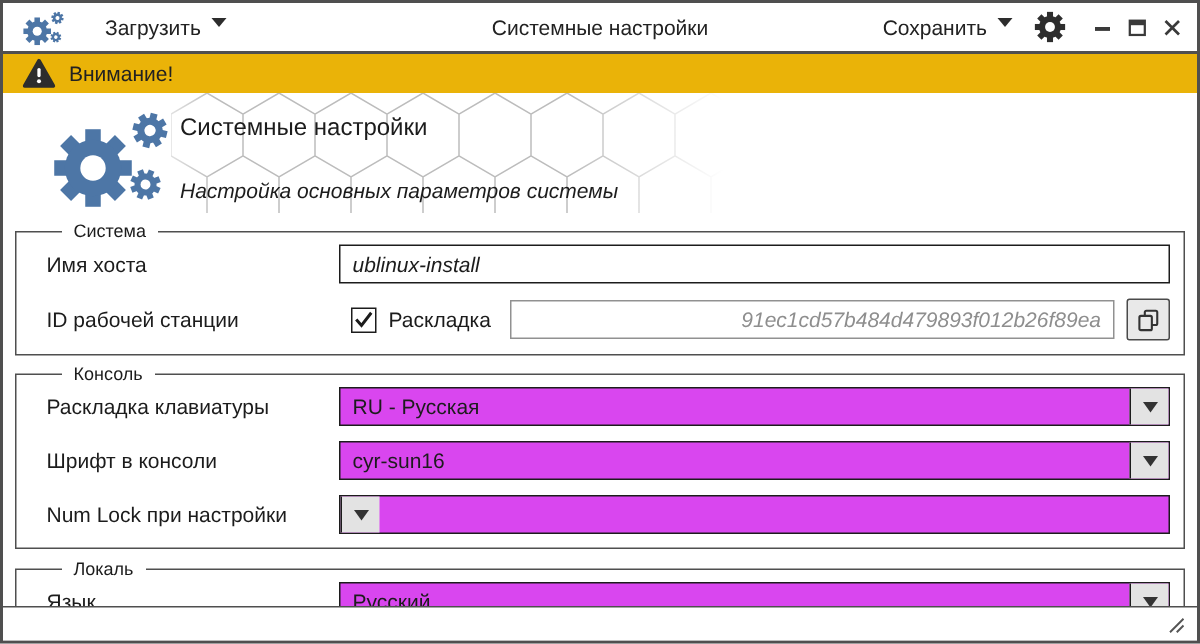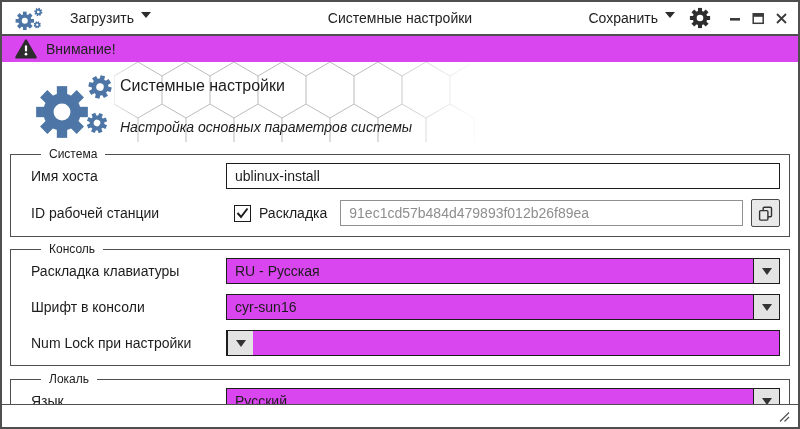--- a/index.html
+++ b/index.html
@@ -28,21 +28,21 @@
   .caret-down {
     width:0; height:0; border-left:5px solid transparent;
     border-right:5px solid transparent; border-top:6px solid #2d2d2d;
     margin-top:2px;
   }
   .winctl { display:flex; align-items:center; gap:10px; margin-left:4px; }
   .winctl svg { display:block; cursor:pointer; }
   .applogo-small { margin-right:12px; }
   
   .banner {
-    height:26px; background:#d946ef;
+    height:26px; background:#eab308;
     display:flex; align-items:center; gap:9px; padding-left:13px;
     font-size:14px; color:#222;
   }
   
   .header { height:80px; position:relative; background:#fff; overflow:hidden; }
   .hexwrap { position:absolute; left:112px; top:0; width:368px; height:80px; }
   .hexfade {
     position:absolute; left:112px; top:0; width:368px; height:80px;
     background:linear-gradient(90deg, rgba(255,255,255,0.55) 0%, rgba(255,255,255,0) 8%,
                rgba(255,255,255,0) 72%, #ffffff 100%);
@@ -57,23 +57,23 @@
     padding:2px 9px 9px 20px;
   }
   fieldset.locale { margin-top:6px; }
   legend { font-size:12px; padding:0 8px; margin-left:10px; }
   .frow { display:flex; align-items:center; }
   .frow + .frow { margin-top:10px; }
   .flabel { width:195px; flex:none; font-size:14px; }
   .tinput {
     flex:1; height:26px; border:1.5px solid #1c1c1c; background:#fff;
     font-family:"Liberation Sans", sans-serif; font-size:14px; color:#1c1c1c;
-    padding:0 8px; outline:none; min-width:0;
-  }
-  .tinput.disabled { border-color:#919191; color:#8e8e8e; }
+    padding:0 8px; outline:none; min-width:0;font-style:italic;
+  }
+  .tinput.disabled { border-color:#919191; color:#8e8e8e;text-align:right; }
   
   .checkbox {
     width:17px; height:17px; border:1.6px solid #1c1c1c; background:#fff;
     margin-left:8px; margin-right:8px; flex:none;
     display:flex; align-items:center; justify-content:center; cursor:pointer;
   }
   .cb-label { font-size:14px; margin-right:13px; flex:none; }
   
   .copy-btn {
     width:29px; height:28px; margin-left:8px; flex:none;

